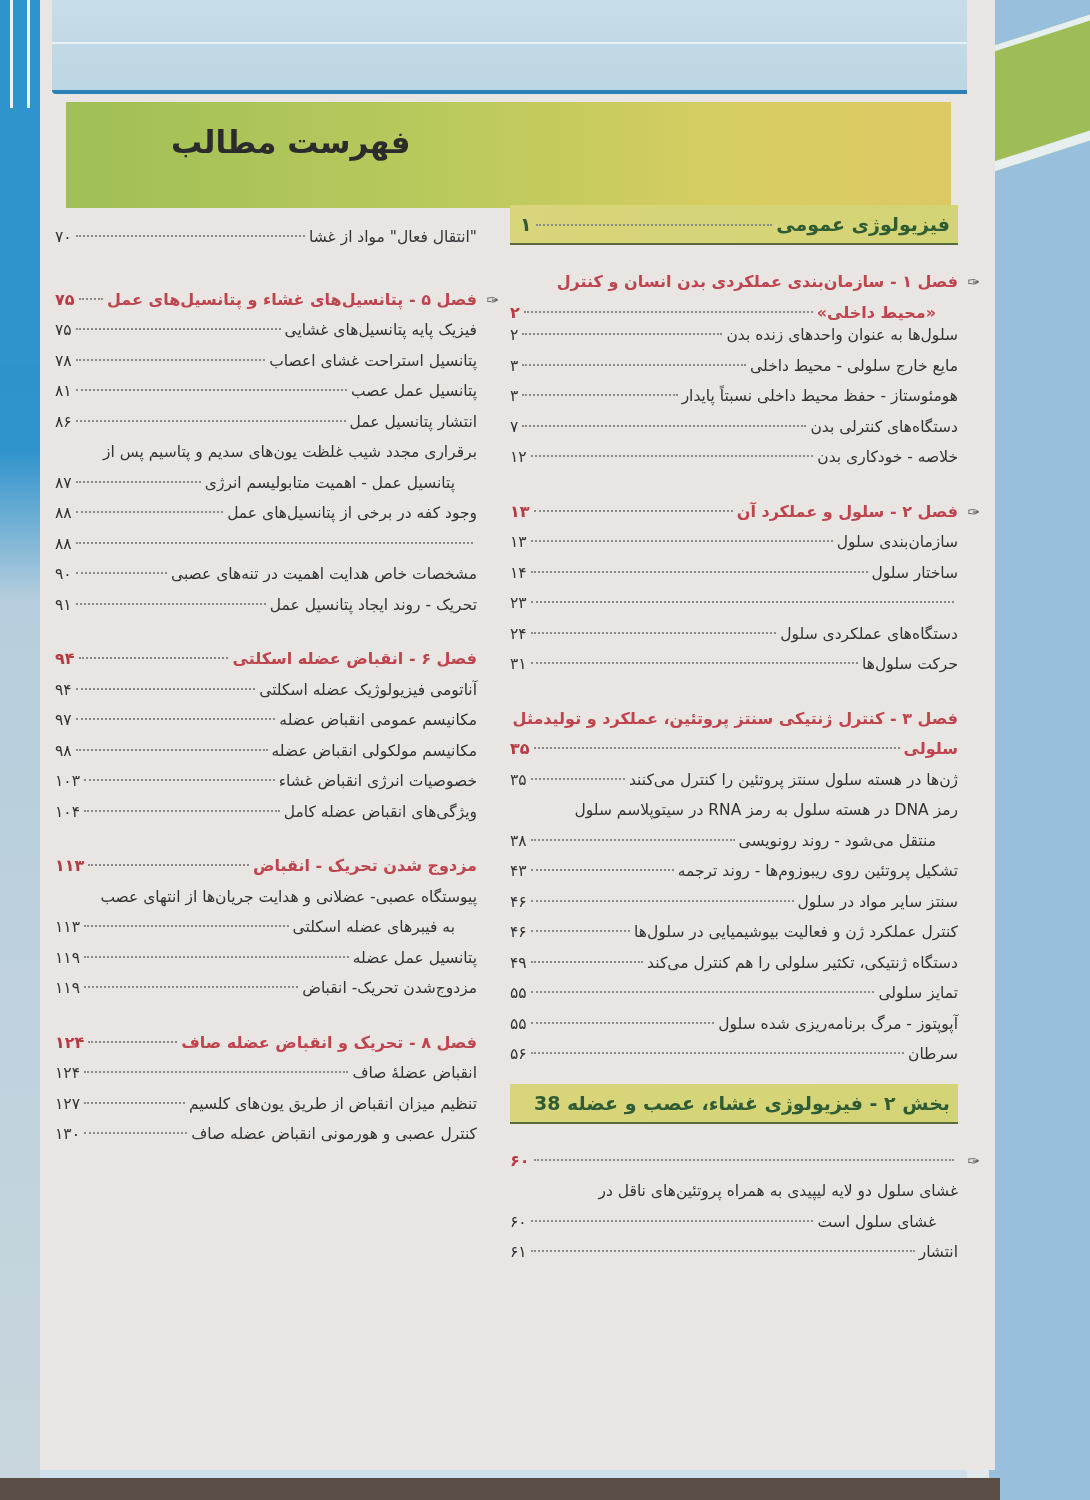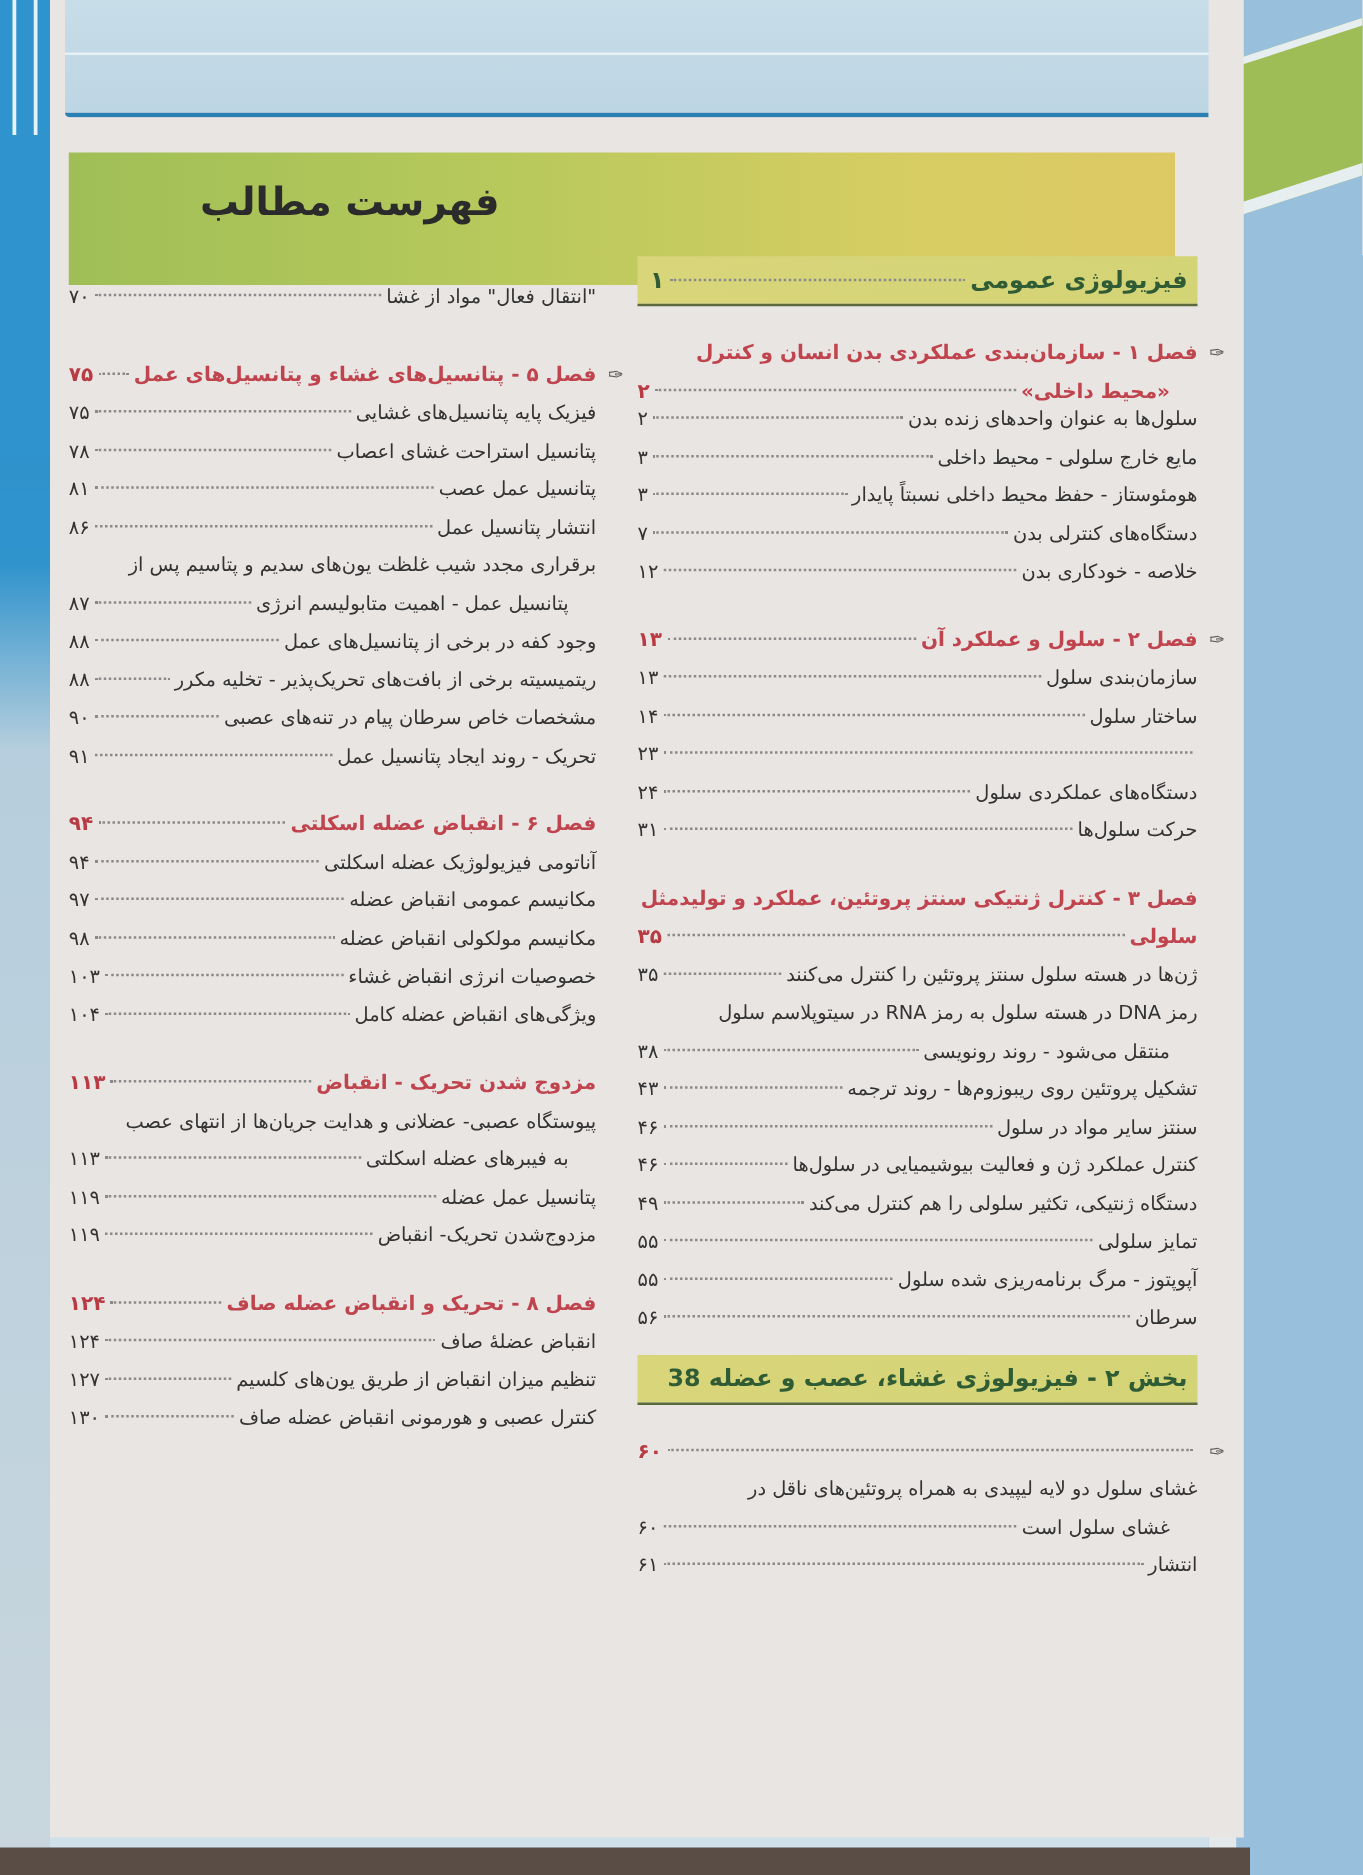--- a/index.html
+++ b/index.html
@@ -21,23 +21,22 @@
   .spine-stripes { position: absolute; left: 10px; top: 0; width: 14px; height: 108px;
     border-left: 3px solid #e8f2f8; border-right: 3px solid #e8f2f8; }
   .top-band {
     position: absolute; left: 52px; top: 0; width: 915px; height: 90px;
     background: linear-gradient(180deg, #c7dde8, #bdd6e3);
     border-bottom: 4px solid #2a7fb5;
     border-bottom-left-radius: 4px;
   }
   .top-band-line { position: absolute; left: 52px; top: 42px; width: 915px; height: 2px; background: #e6f0f5; }
   .title-banner {
-    position: absolute; left: 55px; top: 102px; width: 885px; height: 106px;
+    position: absolute; left: 66px; top: 102px; width: 885px; height: 106px;
     background: linear-gradient(90deg, #9fbf56 0%, #b8c95c 40%, #d6cd62 75%, #ddc964 100%);
-    margin-top: 20px;
   }
   .title-banner .title {
     position: absolute; left: 105px; top: 22px; font-size: 31px; font-weight: bold; color: #2b2b2b;
     direction: rtl;
   }
   .right-band {
     position: absolute; left: 967px; top: 0; width: 123px; height: 1500px;
     background: #98c0dc;
   }
   .right-band .green { position: absolute; left: 20px; top: 30px; width: 110px; height: 110px;
@@ -281,26 +280,25 @@
       <span class="text">پتانسیل عمل - اهمیت متابولیسم انرژی</span>
       <span class="dots"></span>
       <span class="page-no">۸۷</span>
     </div>
   <div class="entry">
       <span class="text">وجود کفه در برخی از پتانسیل‌های عمل</span>
       <span class="dots"></span>
       <span class="page-no">۸۸</span>
     </div>
   <div class="entry">
-      <span class="text">ریتمیسیته برخی از بافت‌های تحریک‌پذیر - تخلیه مکرر</span>
       <span class="dots"></span>
       <span class="page-no">۸۸</span>
     </div>
   <div class="entry">
-      <span class="text">مشخصات خاص سرطان پیام در تنه‌های عصبی</span>
+      <span class="text">مشخصات خاص هدایت اهمیت در تنه‌های عصبی</span>
       <span class="dots"></span>
       <span class="page-no">۹۰</span>
     </div>
   <div class="entry">
       <span class="text">تحریک - روند ایجاد پتانسیل عمل</span>
       <span class="dots"></span>
       <span class="page-no">۹۱</span>
     </div>
 
   <div class="gap"></div>

